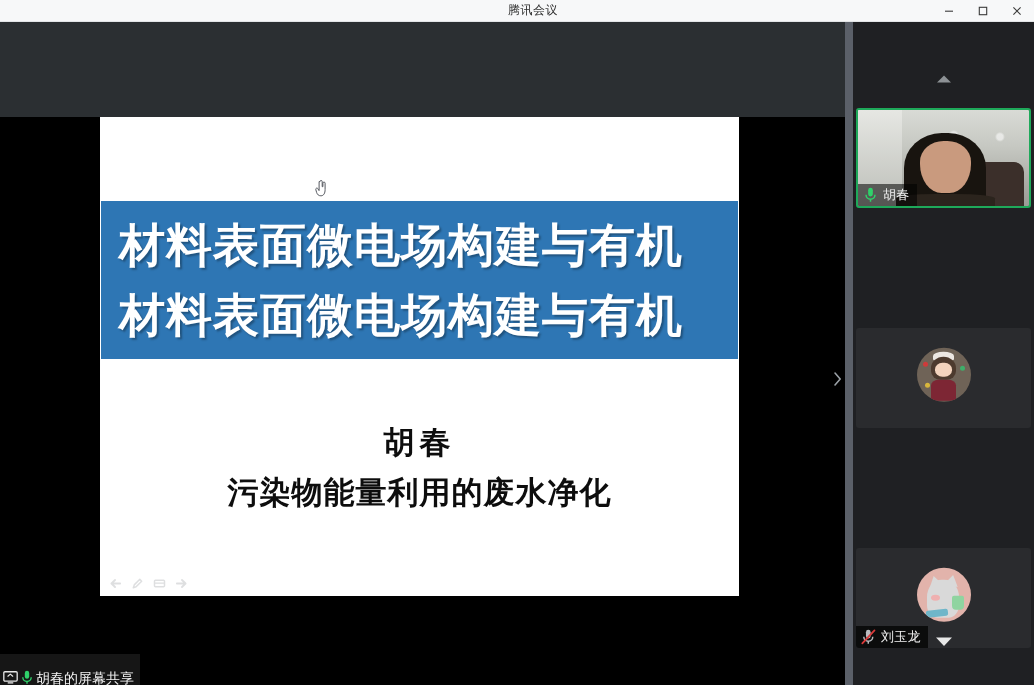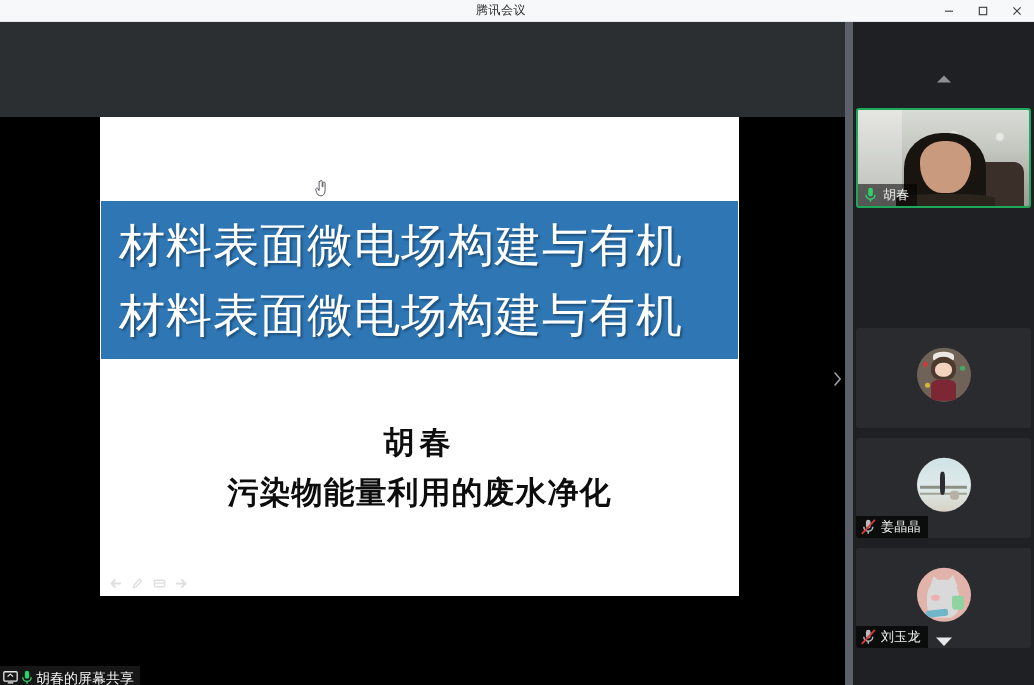--- a/index.html
+++ b/index.html
@@ -34,20 +34,21 @@
   }
   .titlebar-title {
     position: absolute;
     left: 0; top: 0;
     width: 1002px;
     text-align: center;
     line-height: 21px;
     font-size: 12px;
     color: #2c2c2c;
     letter-spacing: .5px;
+    padding-left: 32px;
   }
   .win-btns {
     position: absolute;
     right: 0; top: 0;
     height: 21px;
     display: flex;
     align-items: center;
   }
   .win-btn {
     width: 34px;
@@ -94,21 +95,21 @@
     background: #2e76b4;
     display: flex;
     flex-direction: column;
     justify-content: center;
     box-sizing: border-box;
     padding: 0 18px;
   }
   .slide-banner-line {
     color: #ffffff;
     font-size: 46px;
-    font-weight: normal;
+    font-weight: bold;
     line-height: 70px;
     letter-spacing: 1px;
     white-space: nowrap;
     text-shadow: 2px 2px 2px rgba(0,0,0,.30);
     font-family: "DejaVu Sans", "Liberation Sans", sans-serif;
   }
   .slide-presenter {
     position: absolute;
     left: 0;
     top: 305px;
@@ -184,21 +185,21 @@
   }
 
   
   .share-label {
     position: absolute;
     left: 0;
     bottom: 0;
     height: 15px;
     display: flex;
     align-items: center;
-    padding: 4px 6px 0 2px;
+    padding: 16px 6px 0 2px;
     background: #161616;
     z-index: 8;
   }
   .share-label .ico {
     width: 16px;
     height: 16px;
     margin-right: 2px;
     display: flex;
     align-items: center;
     justify-content: center;
@@ -616,39 +617,20 @@
         <div class="g-dot1"></div>
           <div class="g-dot2"></div>
           <div class="g-dot3"></div>
         <div class="g-bow"></div>
           <div class="g-hair"></div>
           <div class="g-face"></div>
           <div class="g-body"></div>
       </div>
     </div>
 
-    <div class="tile" style="top:416px">
-      <div class="avatar avatar-scene">
-        <div class="s-rail"></div>
-          <div class="s-rail2"></div>
-        <div class="s-person"></div>
-          <div class="s-dog"></div>
-      </div>
-      <div class="tile-footer">
-        <div class="mic-ico">
-          <svg width="15" height="16" viewBox="0 0 14 15">
-            <rect x="4.6" y="0.8" width="4.4" height="8" rx="2.2" fill="#b9bcc0"></rect>
-            <path d="M2.6 7.2c0 2.4 1.9 4.2 4.2 4.2s4.2-1.8 4.2-4.2" stroke="#b9bcc0" stroke-width="1.4" fill="none"></path>
-            <path d="M6.8 11.4v2.4" stroke="#b9bcc0" stroke-width="1.4"></path>
-            <path d="M1.2 13.4L12.6 1.4" stroke="#d93b3b" stroke-width="1.7" stroke-linecap="round"></path>
-          </svg>
-        </div>
-        <div class="tile-name">姜晶晶</div>
-      </div>
-    </div>
 
     <div class="tile" style="top:526px">
       <div class="avatar avatar-cat">
         <div class="c-ear1"></div>
           <div class="c-ear2"></div>
         <div class="c-body"></div>
           <div class="c-cheek"></div>
         <div class="c-cup"></div>
           <div class="c-book"></div>
       </div>

